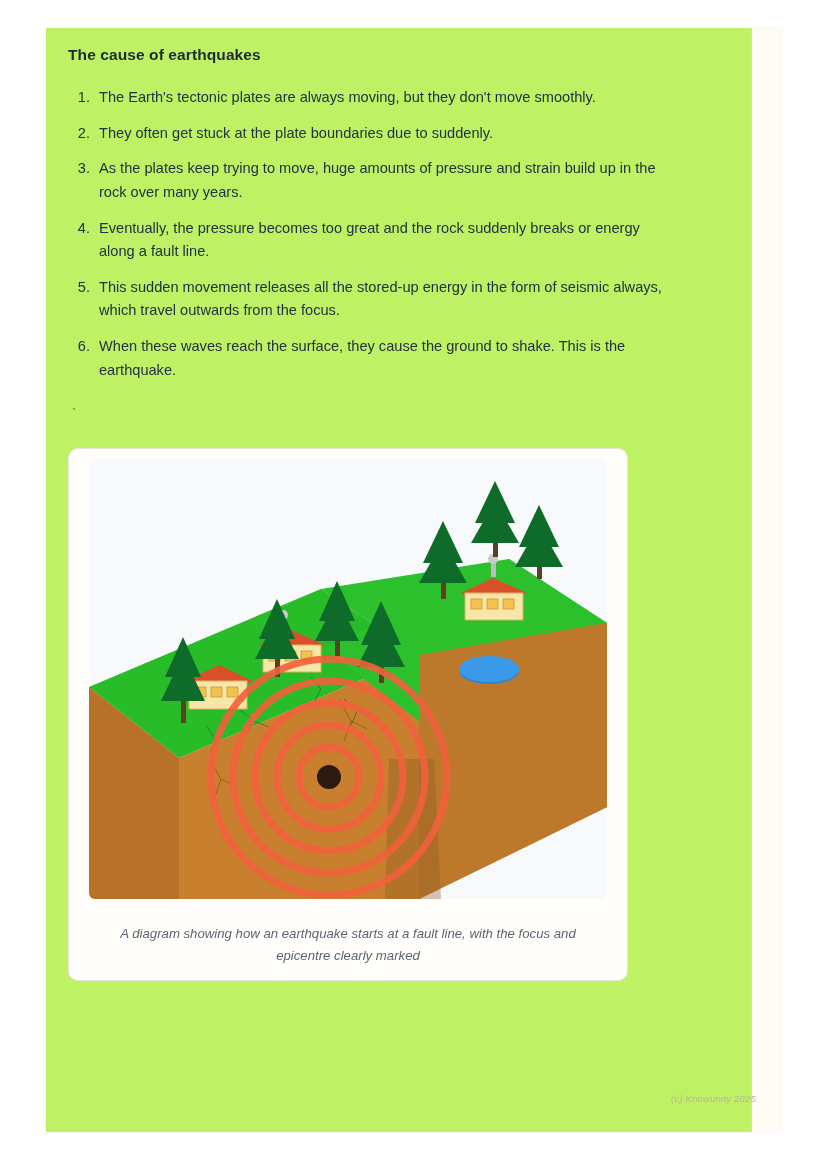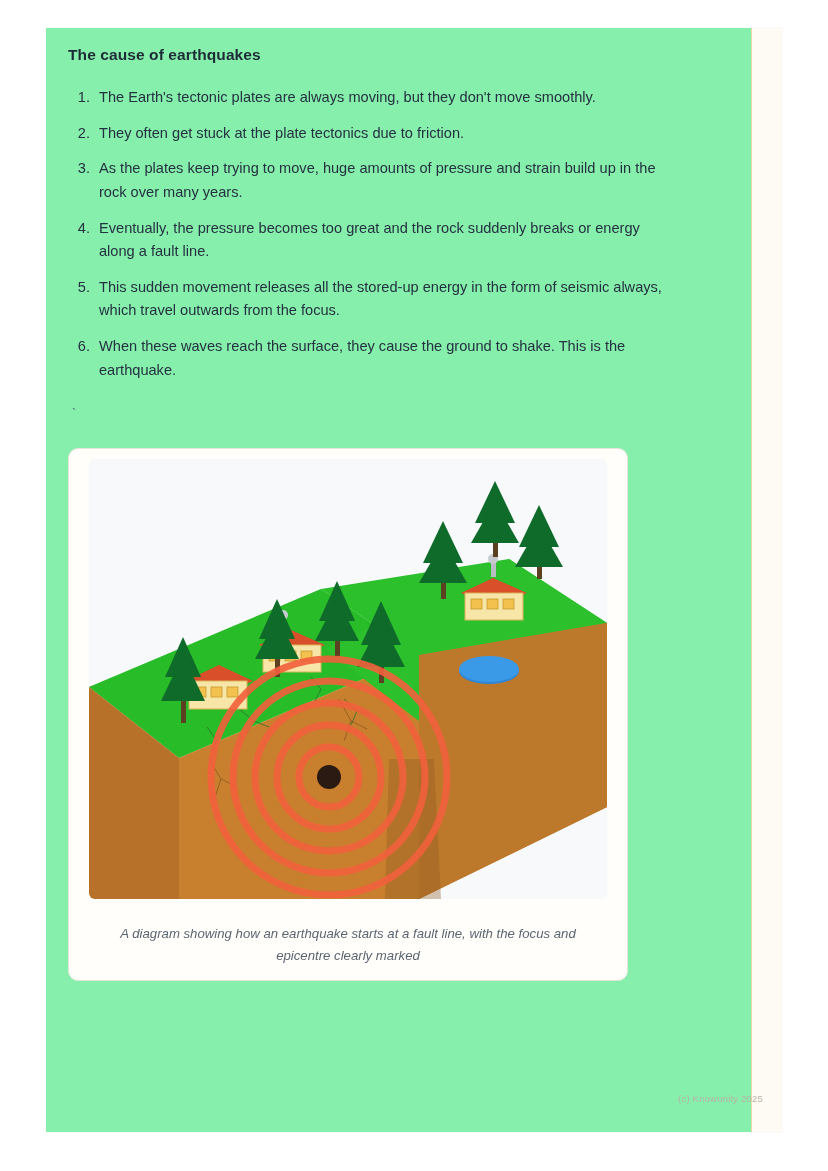--- a/index.html
+++ b/index.html
@@ -22,21 +22,21 @@
     background: #fdfbf4;
     box-shadow: 0 0 0 1px rgba(0,0,0,0.02);
     overflow: hidden;
   }
   .page-inner {
     position: absolute;
     left: 0;
     top: 0;
     width: 705px;
     height: 1104px;
-    background: #86efac;
+    background: #bef264;
   }
   .margin-line {
     position: absolute;
     left: 705px;
     top: 0;
     width: 1px;
     height: 1104px;
     background: #e9d9a8;
   }
   .content {
@@ -107,41 +107,42 @@
     margin: 24px auto 0 auto;
     width: 500px;
     text-align: center;
     font-size: 13.2px;
     font-style: italic;
     color: #5b6570;
     line-height: 1.62;
   }
   .copyright {
     position: absolute;
-    right: 19px;
+    right: 26px;
     bottom: 28px;
     font-size: 9.5px;
     color: #b9b2a3;
     letter-spacing: 0.2px;
+    font-style: italic;
   }
   b.strong { font-weight: normal; }
 </style>
 </head>
 <body>
 
 <div class="page">
   <div class="page-inner">
     <div class="content">
 
       <h1 class="title">The cause of earthquakes</h1>
 
 
       <ol class="steps">
         <li>The Earth's tectonic plates are always moving, but they don't move smoothly.</li>
-        <li>They often get stuck at the plate tectonics due to friction.</li>
+        <li>They often get stuck at the plate boundaries due to suddenly.</li>
         <li>As the plates keep trying to move, huge amounts of pressure and strain build up in the rock over many years.</li>
         <li>Eventually, the pressure becomes too great and the rock suddenly breaks or energy along a fault line.</li>
         <li><span>This sudden movement releases all the stored-up energy in the form of seismic always, which travel outwards from the </span><b class="strong">focus</b><span>.</span></li>
         <li>When these waves reach the surface, they cause the ground to shake. This is the earthquake.</li>
       </ol>
 
       <div class="backtick">`</div>
 
       <div class="figure">
         <div class="figure-frame">

